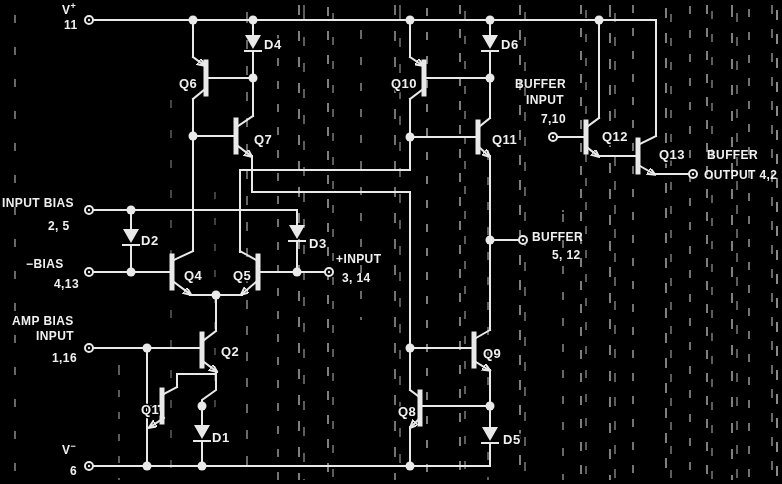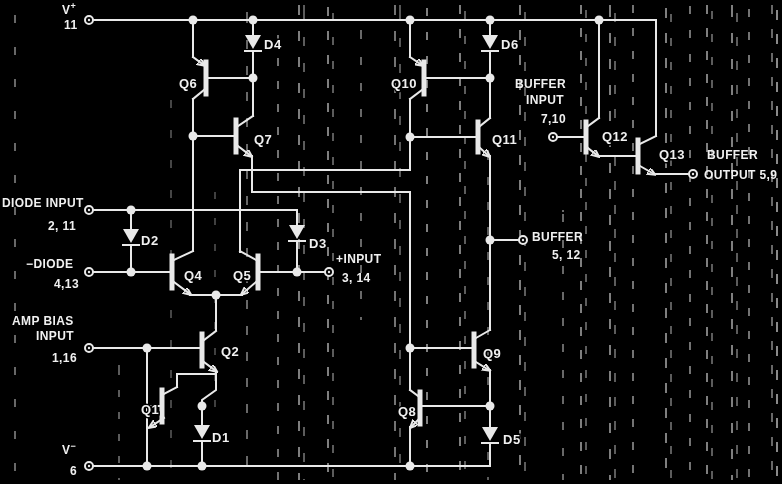--- a/index.html
+++ b/index.html
@@ -58,45 +58,45 @@
       <div class="art" style="left: 731px; top: 5px; height: 475px; opacity: 0.55; background: repeating-linear-gradient(rgb(230, 230, 230) 0px, rgb(230, 230, 230) 10px, transparent 10px, transparent 26px) 0px 2px;"></div>
       <div class="art" style="left: 736px; top: 5px; height: 475px; opacity: 0.4; background: repeating-linear-gradient(rgb(230, 230, 230) 0px, rgb(230, 230, 230) 9px, transparent 9px, transparent 24px) 0px 8px;"></div>
       <div class="art" style="left: 748px; top: 5px; height: 475px; opacity: 0.5; background: repeating-linear-gradient(rgb(230, 230, 230) 0px, rgb(230, 230, 230) 8px, transparent 8px, transparent 23px) 0px 4px;"></div>
       <div class="art" style="left: 771px; top: 5px; height: 475px; opacity: 0.45; background: repeating-linear-gradient(rgb(230, 230, 230) 0px, rgb(230, 230, 230) 9px, transparent 9px, transparent 24px) 0px 0px;"></div>
       <div class="art" style="left: 776px; top: 5px; height: 475px; opacity: 0.6; background: repeating-linear-gradient(rgb(230, 230, 230) 0px, rgb(230, 230, 230) 10px, transparent 10px, transparent 24px) 0px 5px;"></div>
     </div>
 
   <div class="lbl" style="left:62px;top:1px"><span>V</span><sup>+</sup></div>
   <div class="lbl" style="left:64px;top:18px">11</div>
 
-  <div class="lbl" style="left:2px;top:196px">DIODE INPUT</div>
-  <div class="lbl" style="left:48px;top:219px">2, 11</div>
-
-  <div class="lbl" style="left:26px;top:257px">−DIODE</div>
+  <div class="lbl" style="left:2px;top:196px">INPUT BIAS</div>
+  <div class="lbl" style="left:48px;top:219px">2, 5</div>
+
+  <div class="lbl" style="left:26px;top:257px">−BIAS</div>
   <div class="lbl" style="left:54px;top:277px">4,13</div>
 
   <div class="lbl" style="left:12px;top:314px">AMP BIAS</div>
   <div class="lbl" style="left:36px;top:329px">INPUT</div>
   <div class="lbl" style="left:52px;top:351px">1,16</div>
 
   <div class="lbl" style="left:62px;top:441px"><span>V</span><sup>−</sup></div>
   <div class="lbl" style="left:70px;top:464px">6</div>
 
   <div class="lbl" style="left:336px;top:252px">+INPUT</div>
   <div class="lbl" style="left:342px;top:271px">3, 14</div>
 
   <div class="lbl" style="left:532px;top:230px">BUFFER</div>
   <div class="lbl" style="left:552px;top:248px">5, 12</div>
 
   <div class="lbl" style="left:515px;top:77px">BUFFER</div>
   <div class="lbl" style="left:526px;top:93px">INPUT</div>
   <div class="lbl" style="left:541px;top:112px">7,10</div>
 
   <div class="lbl" style="left:707px;top:148px">BUFFER</div>
-  <div class="lbl" style="left:704px;top:168px">OUTPUT 5,9</div>
+  <div class="lbl" style="left:704px;top:168px">OUTPUT 4,2</div>
 
   <svg id="schem" width="782" height="484" viewBox="0 0 782 484">
     <defs>
       <marker id="arrow" markerWidth="9" markerHeight="8" refX="6.5" refY="3.5" orient="auto" markerUnits="userSpaceOnUse">
         <path d="M0,0 L8,3.5 L0,7 Z" fill="#e9e9e9" stroke="none"></path>
       </marker>
     </defs>
 
     <g>
       <path d="M88,20 H656"></path>

